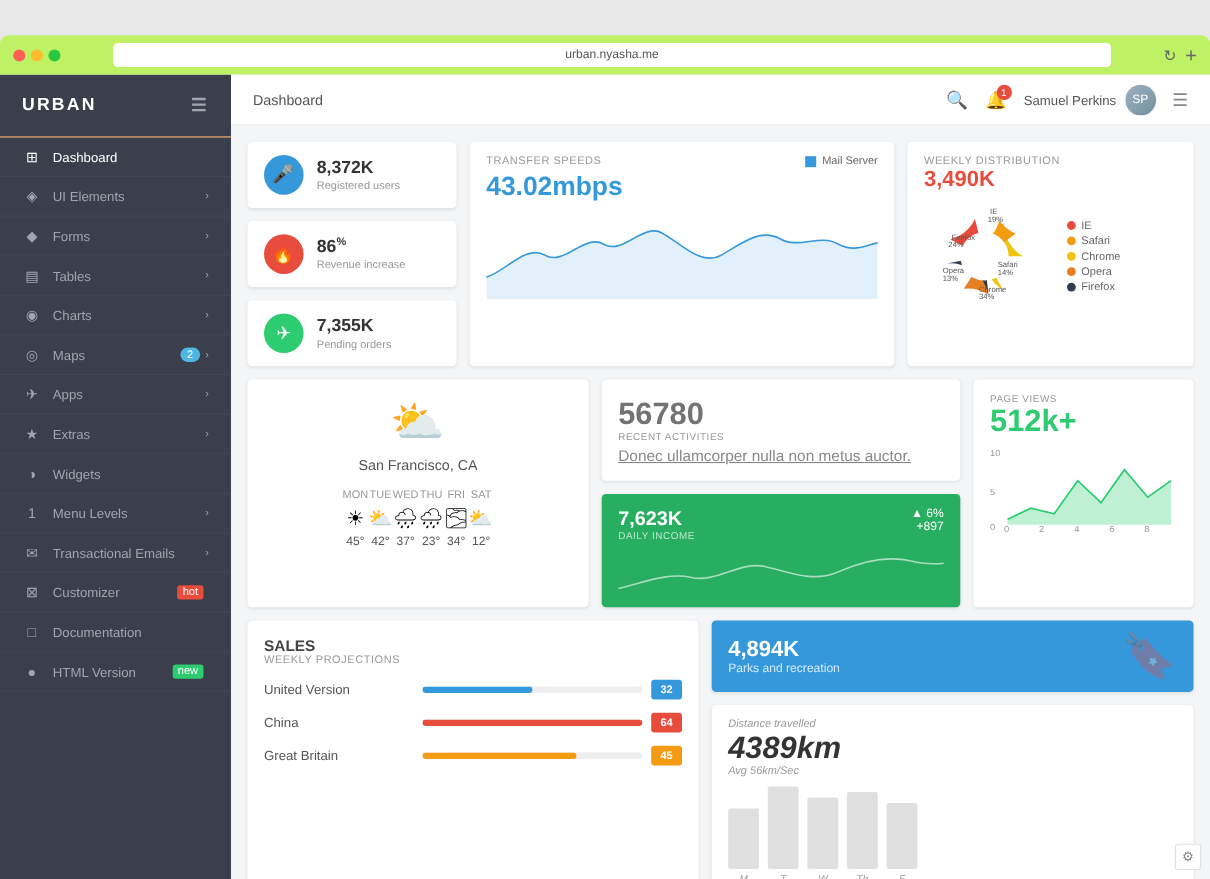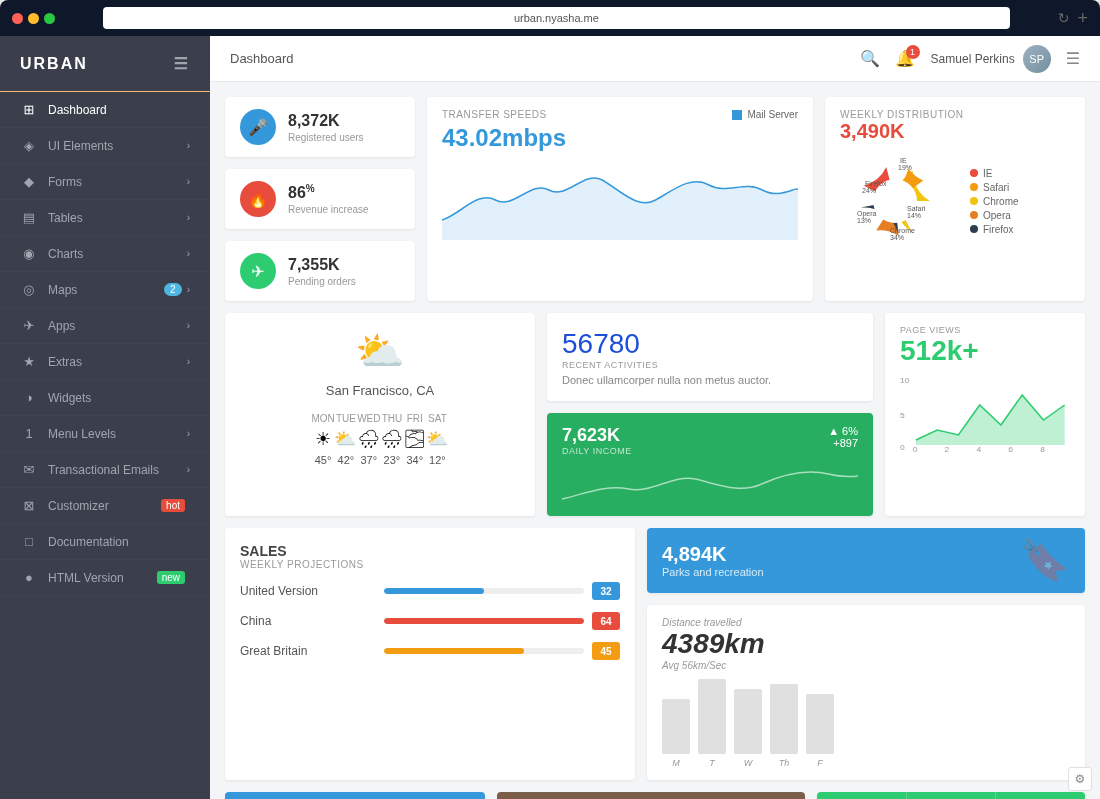--- a/index.html
+++ b/index.html
@@ -1,26 +1,27 @@
 <!DOCTYPE html>
 <html><head>
   <meta charset="utf-8">
   <style>
     * { box-sizing: border-box; margin: 0; padding: 0; }
     body { font-family: 'Helvetica Neue', Arial, sans-serif; background: #e8e8e8; font-size: 12px; }
 
     
     .browser-chrome {
-      background: #0f172a;
+      background: #bef264;
       border-radius: 8px 8px 0 0;
       padding: 0 12px 0;
       display: flex;
       align-items: center;
       gap: 8px;
       height: 36px;
+      margin-top: 32px;
     }
     .browser-dots { display: flex; gap: 5px; }
     .dot { width: 11px; height: 11px; border-radius: 50%; }
     .dot-red { background: #ff5f57; }
     .dot-yellow { background: #ffbd2e; }
     .dot-green { background: #28c840; }
     .browser-url {
       flex: 1;
       background: white;
       border-radius: 4px;
@@ -224,23 +225,23 @@
     .weather-day-icon { font-size: 18px; margin-bottom: 4px; }
     .weather-day-temp { font-size: 11px; color: #555; }
 
     .activities-column { flex: 1; display: flex; flex-direction: column; gap: 12px; }
     .recent-card {
       background: white;
       border-radius: 4px;
       padding: 15px;
       box-shadow: 0 1px 3px rgba(0,0,0,0.08);
     }
-    .recent-number { font-size: 28px; font-weight: normal; color: #1d4ed8; }
+    .recent-number { font-size: 28px; font-weight: bold; color: #737373; }
     .recent-sub-label { font-size: 9px; color: #999; letter-spacing: 0.5px; text-transform: uppercase; }
-    .recent-desc { font-size: 11px; color: #888; margin-top: 4px; }
+    .recent-desc { font-size: 14px; color: #888; margin-top: 4px; text-decoration: underline; }
 
     .income-card {
       background: #27ae60;
       border-radius: 4px;
       padding: 12px 15px;
       box-shadow: 0 1px 3px rgba(0,0,0,0.08);
       overflow: hidden;
       position: relative;
     }
     .income-value { font-size: 18px; font-weight: bold; color: white; }

